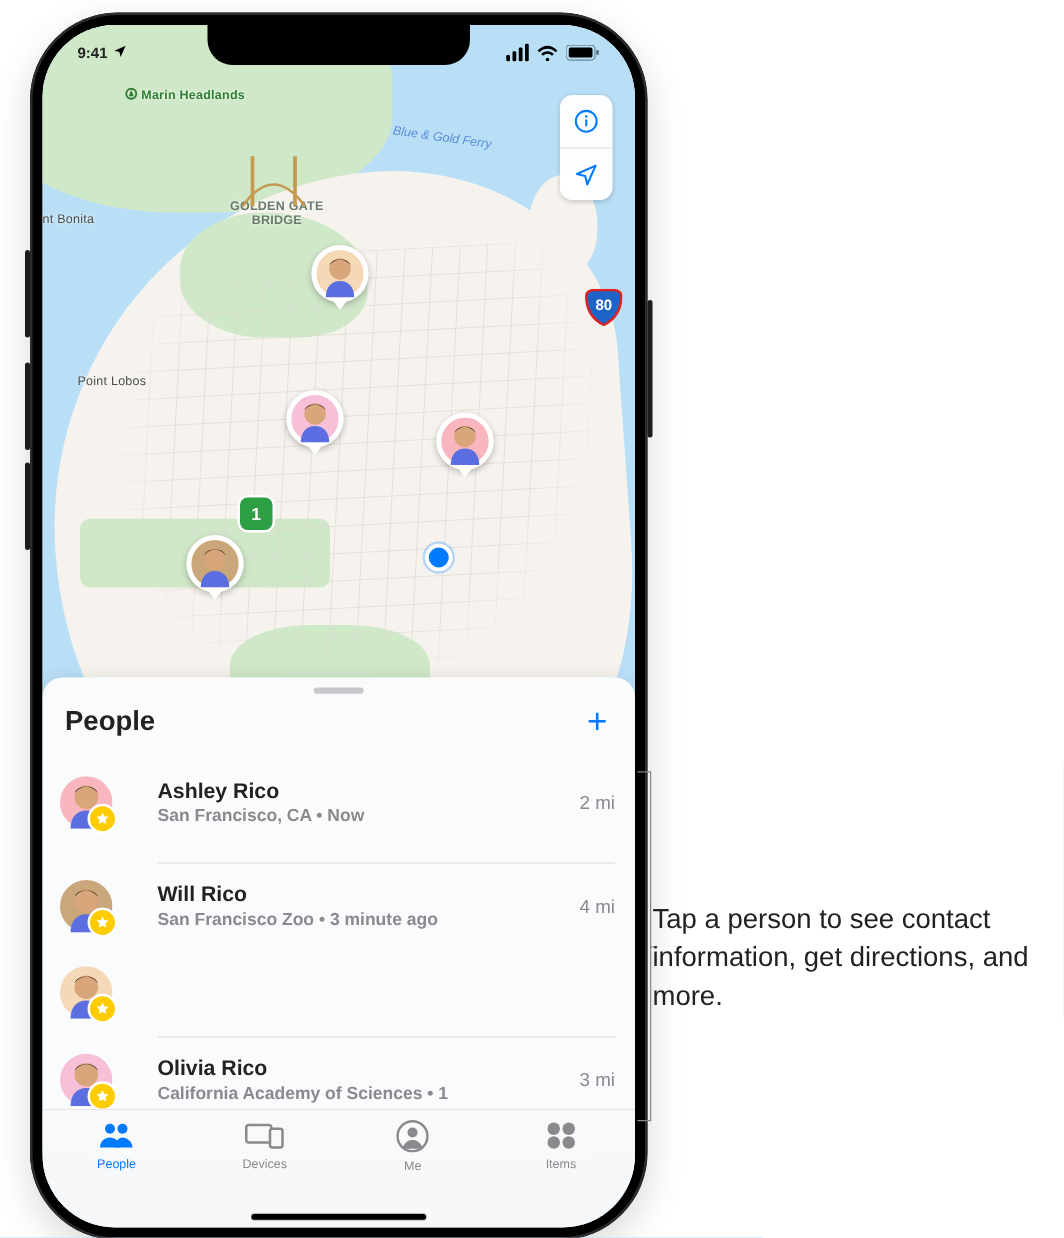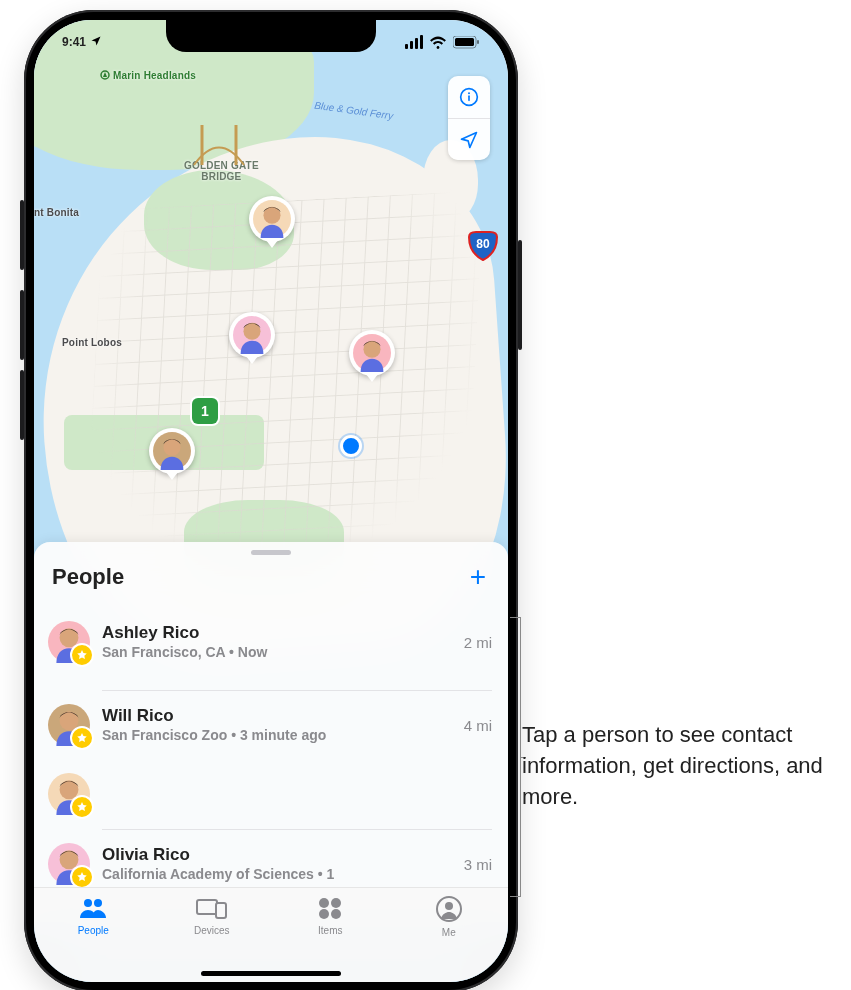--- a/index.html
+++ b/index.html
@@ -92,21 +92,21 @@
   .grid{position:absolute; left:60px; top:180px; width:380px; height:360px; opacity:.7;
     background-image:
       linear-gradient(var(--road) 1px,transparent 1px),
       linear-gradient(90deg,var(--road) 1px,transparent 1px);
     background-size:22px 22px;
     transform:skewX(-6deg) rotate(-3deg);
     mask-image:radial-gradient(ellipse at 50% 40%, #000 55%, transparent 75%);
     -webkit-mask-image:radial-gradient(ellipse at 50% 40%, #000 55%, transparent 75%);
   }
   .map-label{position:absolute; color:#6a7a6a; font-size:10px; font-weight:700; text-transform:uppercase; letter-spacing:.02em; text-shadow:0 0 3px #fff;}
-  .map-label.small{font-weight:700; text-transform:none; color:#4b4b4d;margin-top:37px;}
+  .map-label.small{font-weight:400; text-transform:none; color:#4b4b4d;}
   .shield-1{
     position:absolute; left:158px; top:378px; width:26px; height:26px; border-radius:6px;
     background:#2e9e44; color:#fff; font-size:14px; font-weight:700; display:flex; align-items:center; justify-content:center;
     box-shadow:0 0 0 2px #fff;
   }
   .shield-80{
     position:absolute; right:10px; top:211px; width:30px; height:30px;
   }
   .bluegold{position:absolute; left:280px; top:85px; color:#5b8fd6; font-size:10px; font-style:italic; transform:rotate(8deg);}
   .me-dot{position:absolute; left:306px; top:415px; width:16px; height:16px; background:var(--accent); border-radius:50%; border:3px solid #fff; box-shadow:0 0 0 2px rgba(0,122,255,.25);}
@@ -135,21 +135,21 @@
     box-shadow:0 -1px 12px rgba(0,0,0,.08);
     z-index:35; overflow:hidden;
   }
   .grabber{width:40px;height:5px;background:#c7c7cc;border-radius:3px;margin:8px auto 6px;}
   .sheet-head{display:flex; align-items:center; justify-content:space-between; padding:2px 18px 10px;}
   .sheet-head h1{margin:0; font-size:22px; font-weight:700;}
   .add-btn{border:none;background:transparent;color:var(--accent);font-size:28px;font-weight:400;line-height:1;cursor:pointer;padding:0 4px;}
   .list{padding:0 0 0 14px;}
   .row{display:flex; align-items:center; gap:12px; padding:7px 16px 7px 0; cursor:pointer;}
   .row + .row .row-body{border-top:1px solid #e3e3e6;}
-  .row-body{flex:1; display:flex; align-items:center; gap:12px; padding:10px 0; min-height:48px;}
+  .row-body{flex:1; display:flex; align-items:center; gap:12px; padding:10px 0; min-height:48px;margin-left:24px;}
   .avatar{width:42px;height:42px;border-radius:50%;position:relative;flex:none;}
   .avatar .badge{position:absolute;right:-4px;bottom:-4px;width:20px;height:20px;border-radius:50%;background:var(--star);border:2px solid #fff;display:flex;align-items:center;justify-content:center;}
   .avatar .badge svg{display:block}
   .row-text{flex:1; min-width:0;}
   .row-text .name{font-size:17px; font-weight:600; line-height:1.2;}
   .row-text .sub{font-size:14px; color:var(--gray); line-height:1.2; white-space:nowrap; overflow:hidden; text-overflow:ellipsis;font-weight:bold;}
   .dist{font-size:15px; color:var(--gray); white-space:nowrap;}
   
   .tabbar{
     position:absolute; bottom:0; left:0; right:0; height:78px;
@@ -422,39 +422,39 @@
           <span>
             <svg width="32" height="24" viewBox="0 0 32 24">
                 <rect x="1" y="4" width="20" height="14" rx="2" fill="none" stroke="currentColor" stroke-width="2"></rect>
                 <rect x="20" y="7" width="10" height="15" rx="2" fill="#f9f9f9" stroke="currentColor" stroke-width="2"></rect>
               </svg>
           </span>
           <span>Devices</span>
         </button>
         <button class="tab">
           <span>
+            <svg width="26" height="26" viewBox="0 0 26 26">
+                <circle cx="13" cy="13" r="12" fill="none" stroke="currentColor" stroke-width="2"></circle>
+                <circle cx="13" cy="10" r="4" fill="currentColor"></circle>
+                <path d="M5 23c1-5 5-7 8-7s7 2 8 7" fill="currentColor"></path>
+              </svg>
+          </span>
+          <span>Me</span>
+        </button>
+        <button class="tab">
+          <span>
             <svg width="26" height="24" viewBox="0 0 26 24">
                 <circle cx="7" cy="7" r="5" fill="currentColor"></circle>
                 <circle cx="19" cy="7" r="5" fill="currentColor"></circle>
                 <circle cx="7" cy="18" r="5" fill="currentColor"></circle>
                 <circle cx="19" cy="18" r="5" fill="currentColor"></circle>
               </svg>
           </span>
           <span>Items</span>
         </button>
-        <button class="tab">
-          <span>
-            <svg width="26" height="26" viewBox="0 0 26 26">
-                <circle cx="13" cy="13" r="12" fill="none" stroke="currentColor" stroke-width="2"></circle>
-                <circle cx="13" cy="10" r="4" fill="currentColor"></circle>
-                <path d="M5 23c1-5 5-7 8-7s7 2 8 7" fill="currentColor"></path>
-              </svg>
-          </span>
-          <span>Me</span>
-        </button>
       </div>
       <div class="home-ind"></div>
     </div>
   </div>
 </div>
 
 <div class="bracket"></div>
 <div class="bracket-arm"></div>
 <div class="callout">Tap a person to see contact information, get directions, and more.</div>
 

